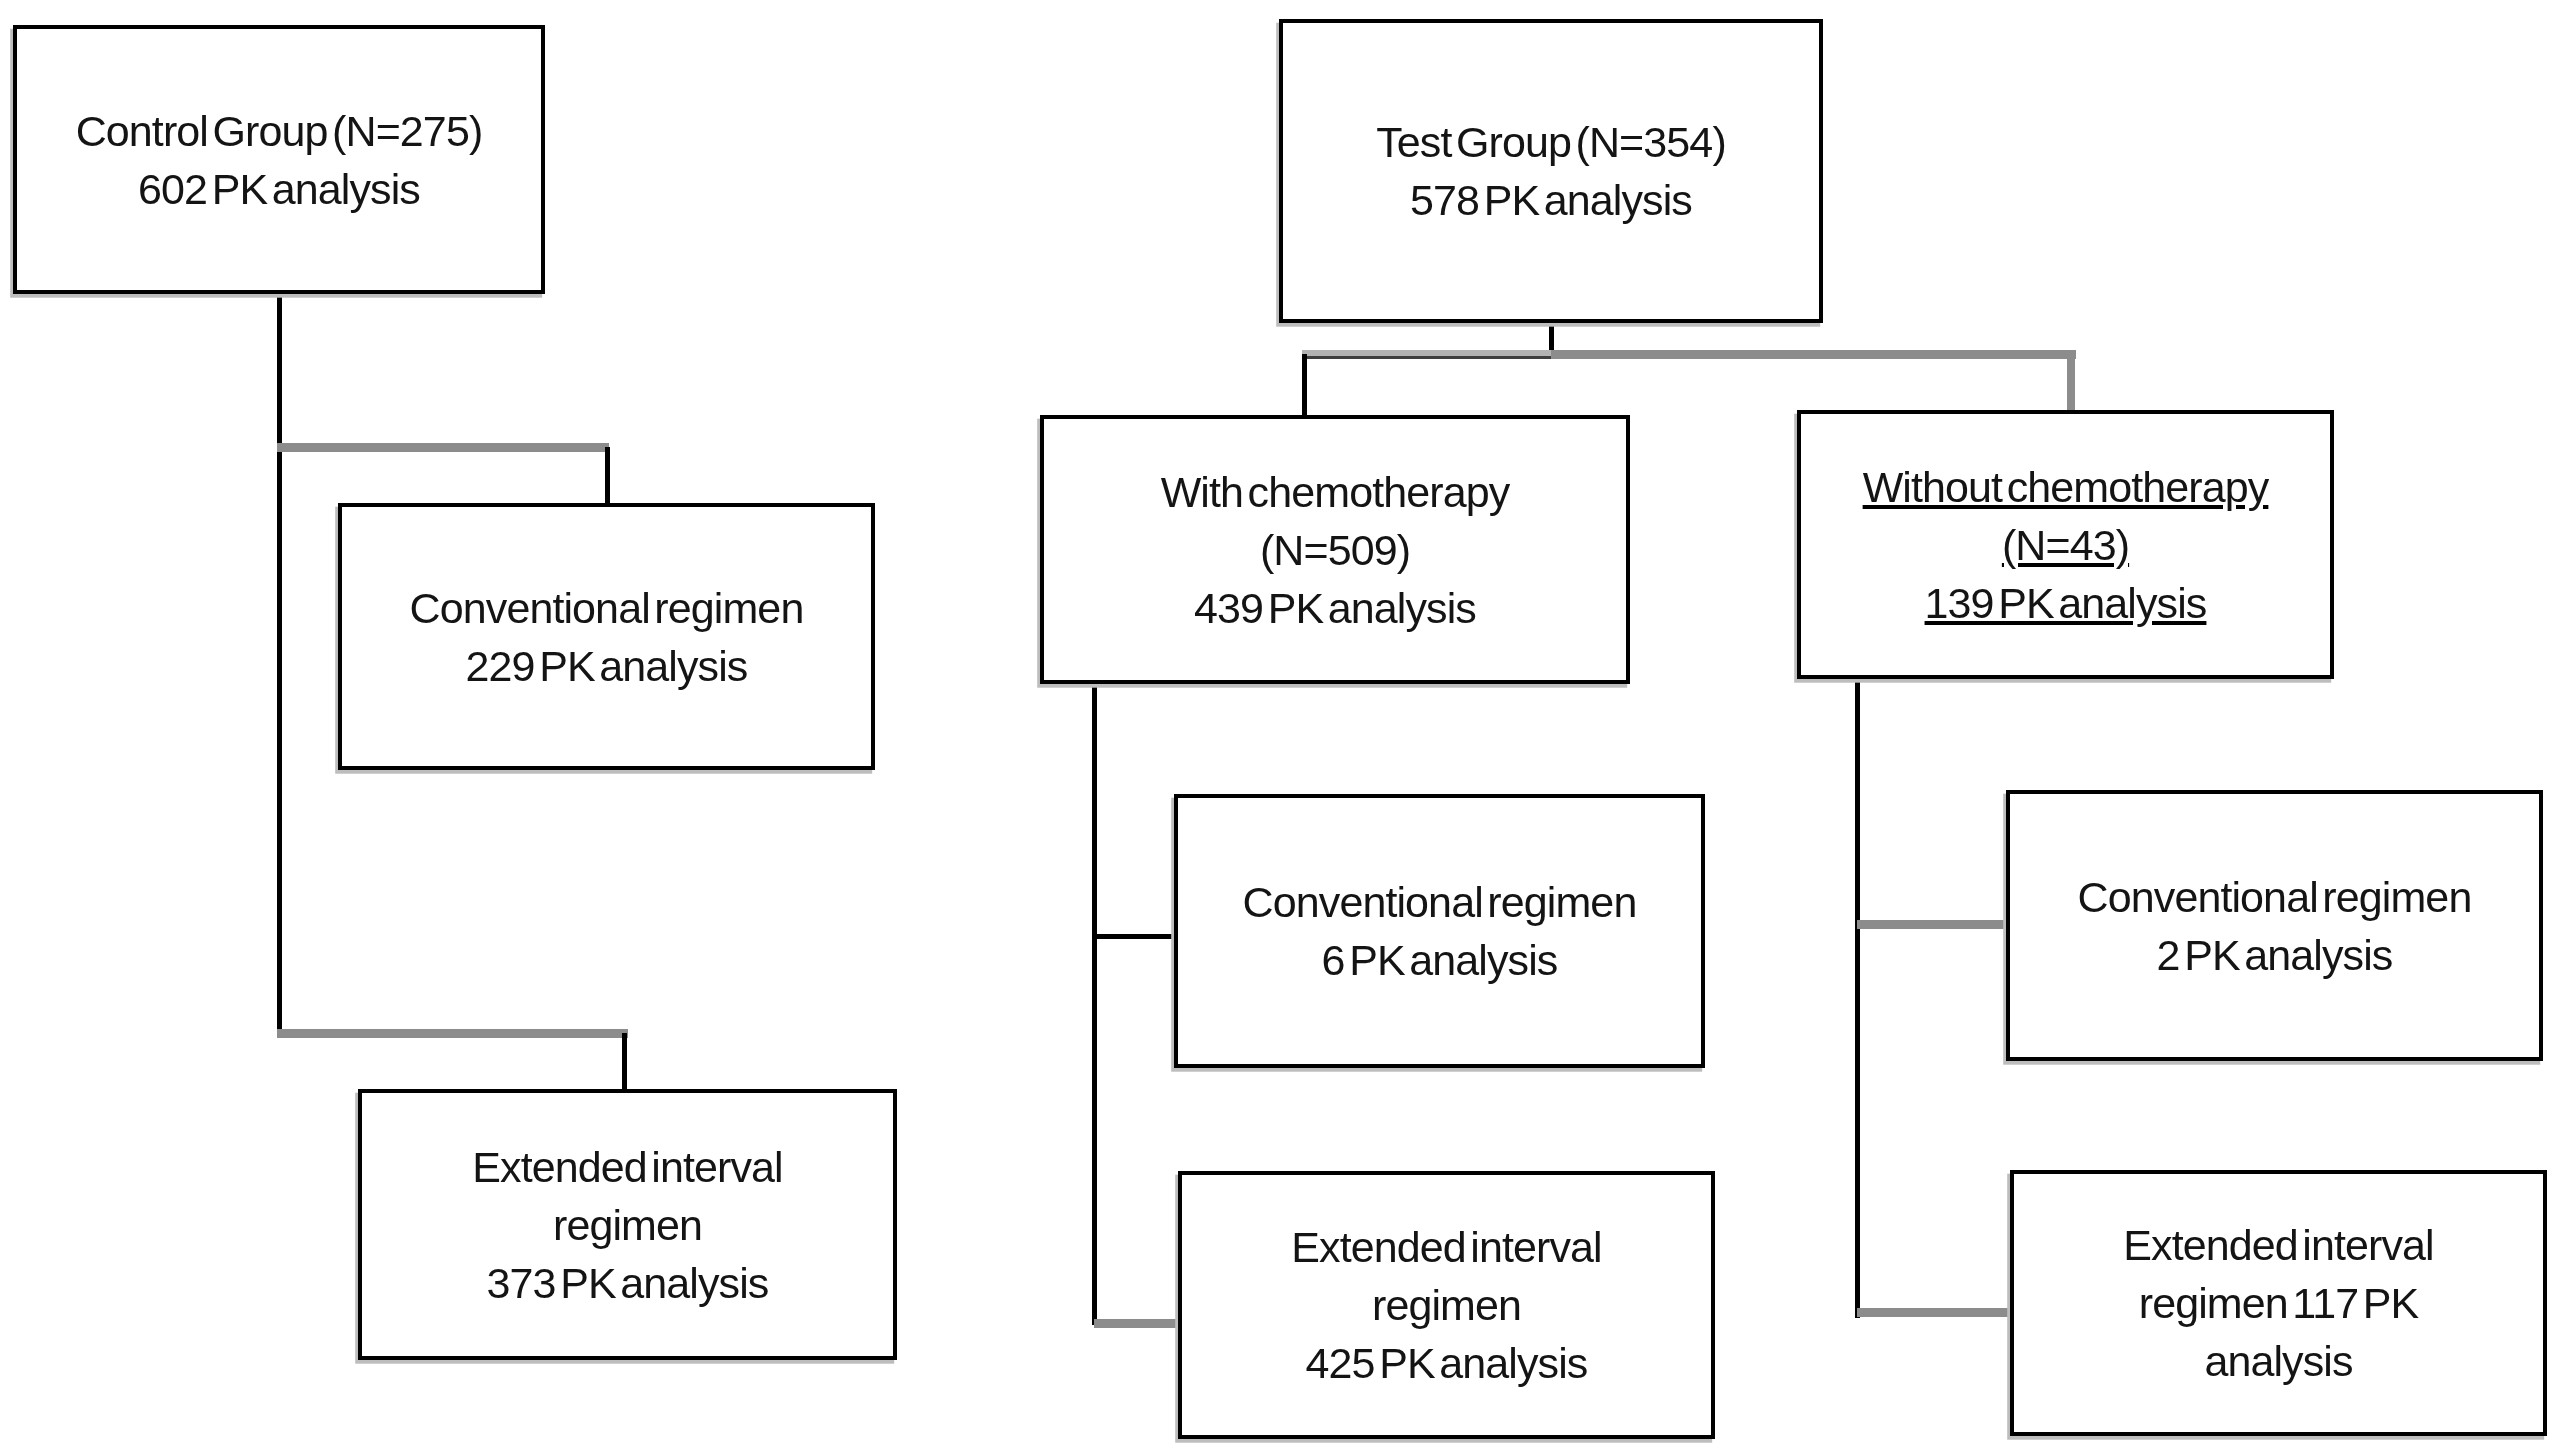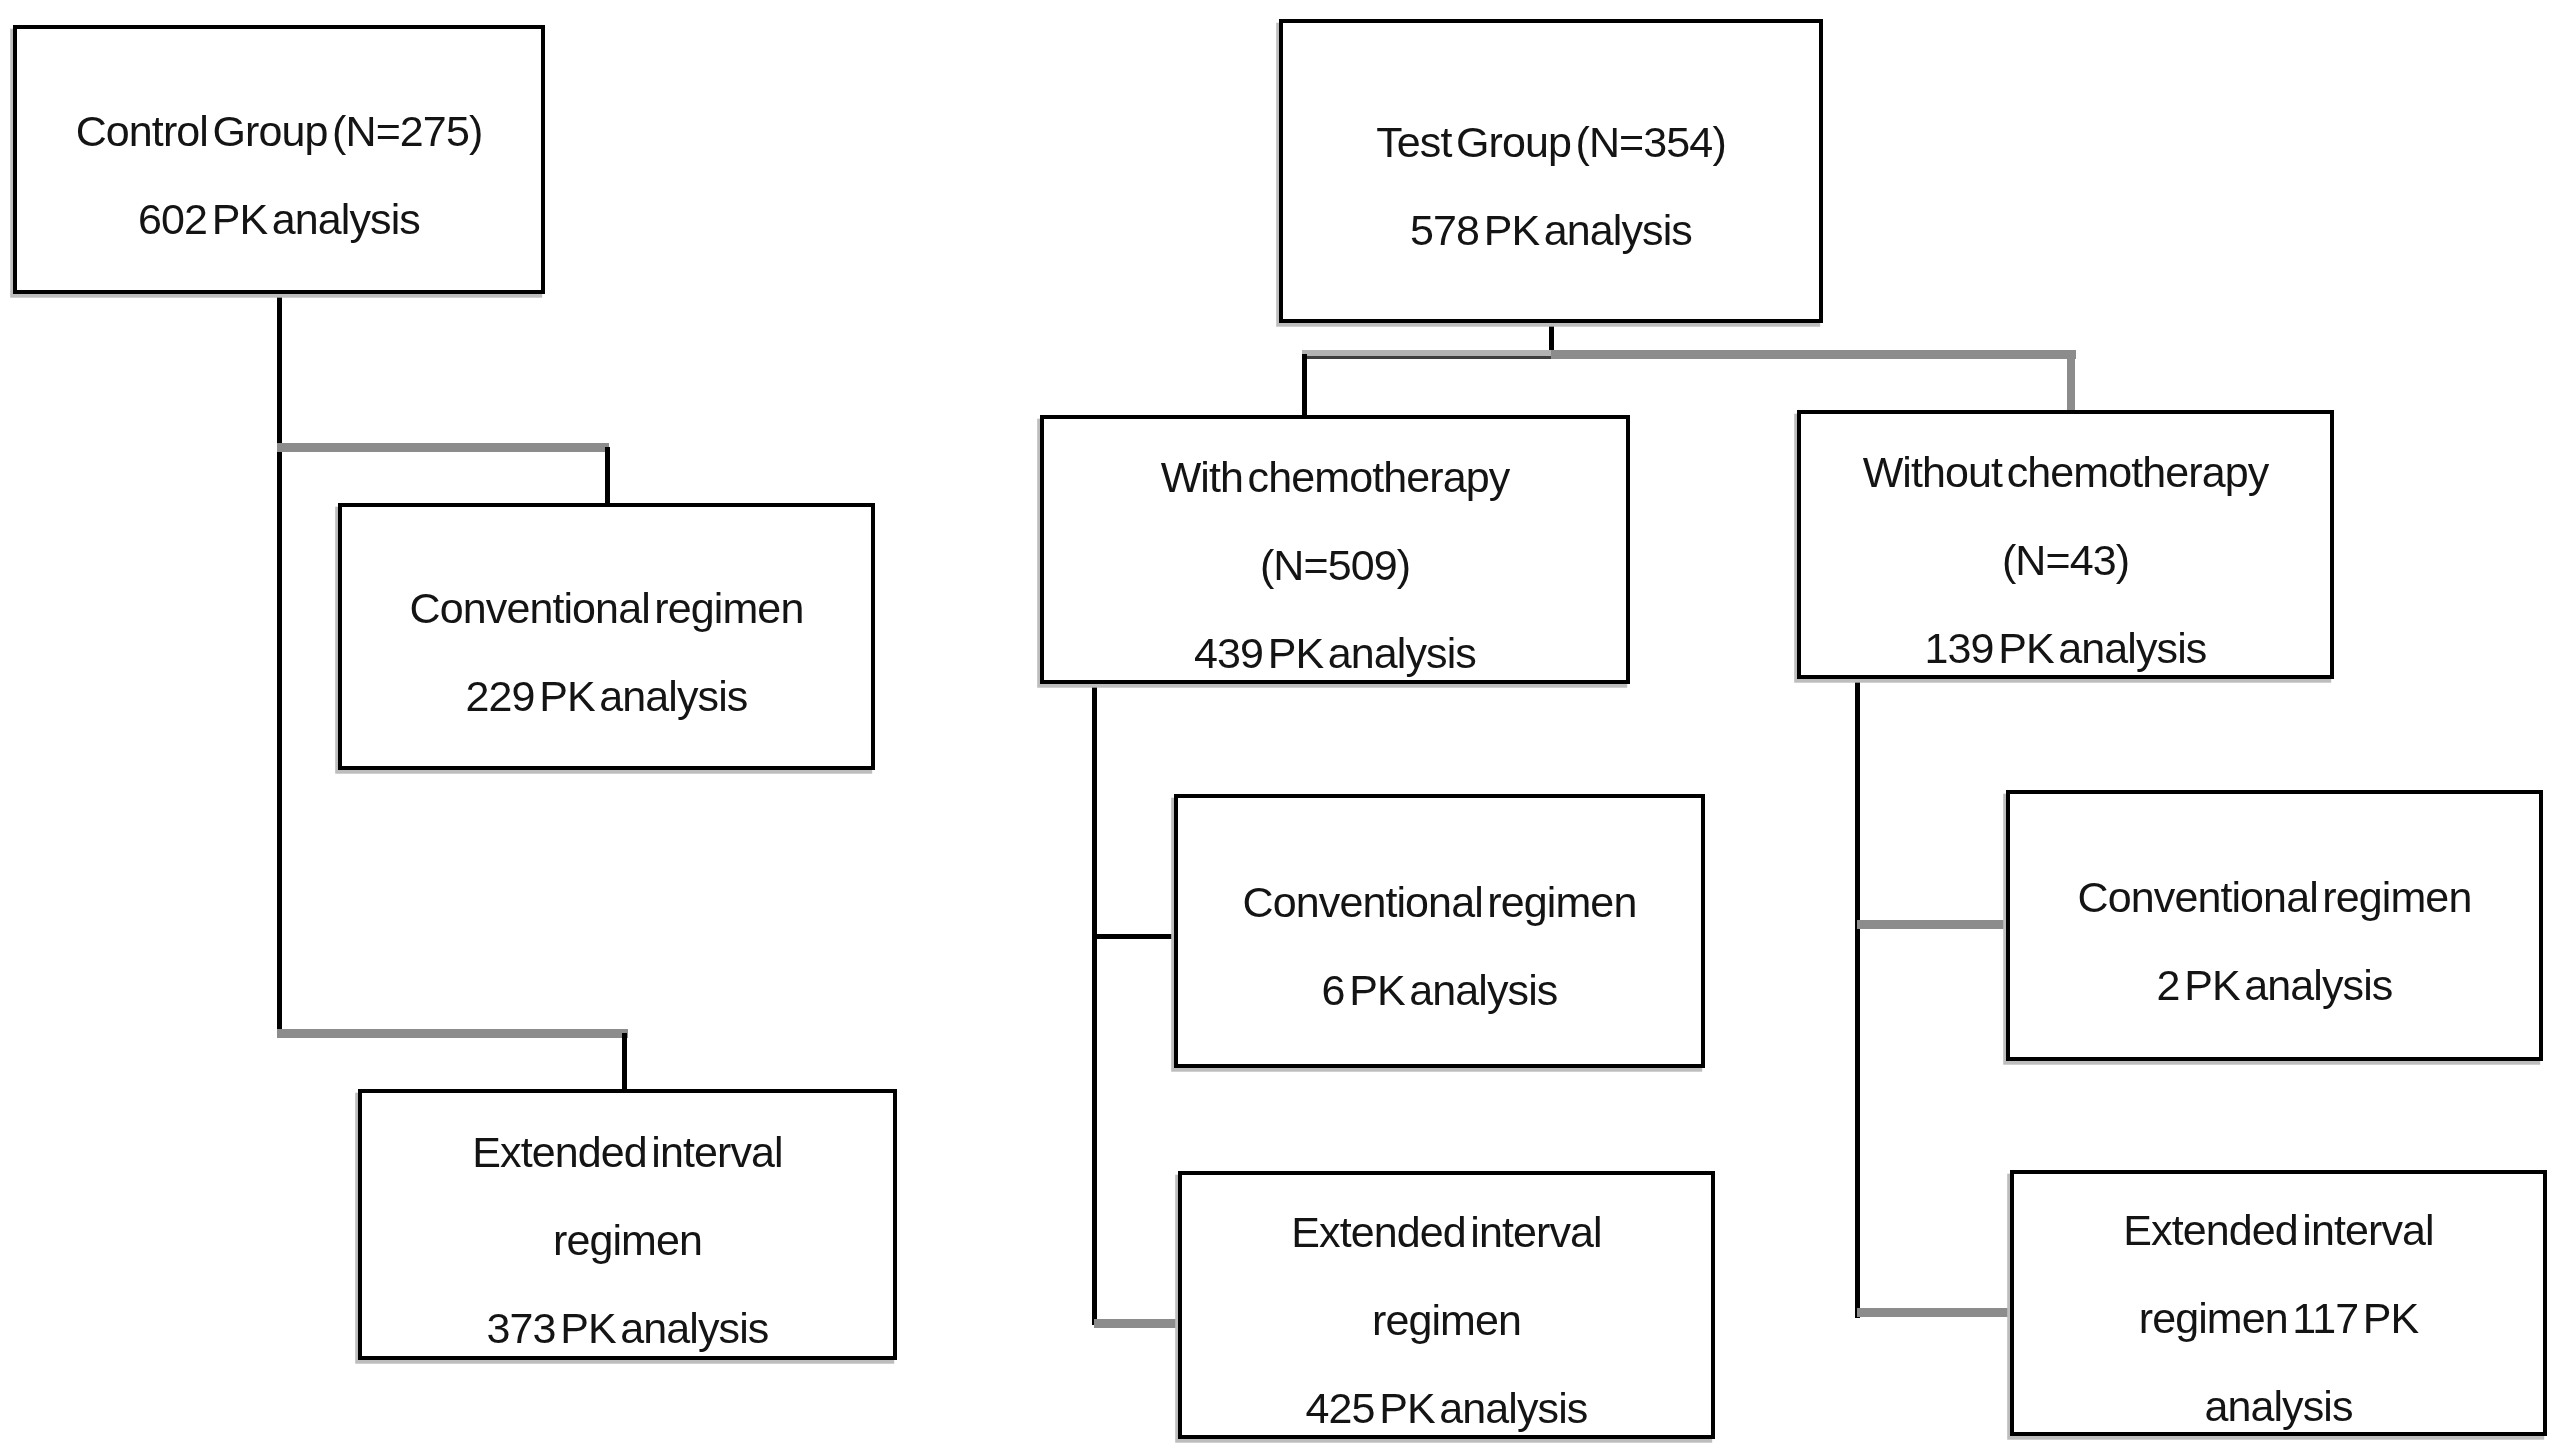--- a/index.html
+++ b/index.html
@@ -22,27 +22,26 @@
     z-index:3;
     box-shadow:-2.8px 3.7px 0 #bdbdbd;
   }
   .ln{
     font-size:43px;
     line-height:58px;
     color:#141414;
     letter-spacing:-0.9px;
     word-spacing:-6.5px;
     white-space:nowrap;
-    margin-top:30px;
   }
   
   #control       {left:13px;   top:25px;   width:532px; height:269px;}
   #test          {left:1279px; top:18.6px;   width:544px; height:304px;}
   #with-chemo    {left:1040px; top:415px;  width:590px; height:269px;}
-  #without-chemo {left:1797px; top:410px;  width:537px; height:269px;}
+  #without-chemo {left:1797px; top:410px;  width:537px; height:269px;text-decoration:underline;}
   #conv-control  {left:338px;  top:503px;  width:537px; height:267px;}
   #ext-control   {left:358px;  top:1089px; width:539px; height:271px;}
   #conv-with     {left:1174px; top:794px;  width:531px; height:274px;}
   #ext-with      {left:1178px; top:1171px; width:537px; height:268px;}
   #conv-without  {left:2006px; top:790px;  width:537px; height:271px;}
   #ext-without   {left:2010px; top:1170px; width:537px; height:266px;}
 
   
   .c{position:absolute;z-index:1;}
   .vblack{width:4.6px;background:#000000;}

